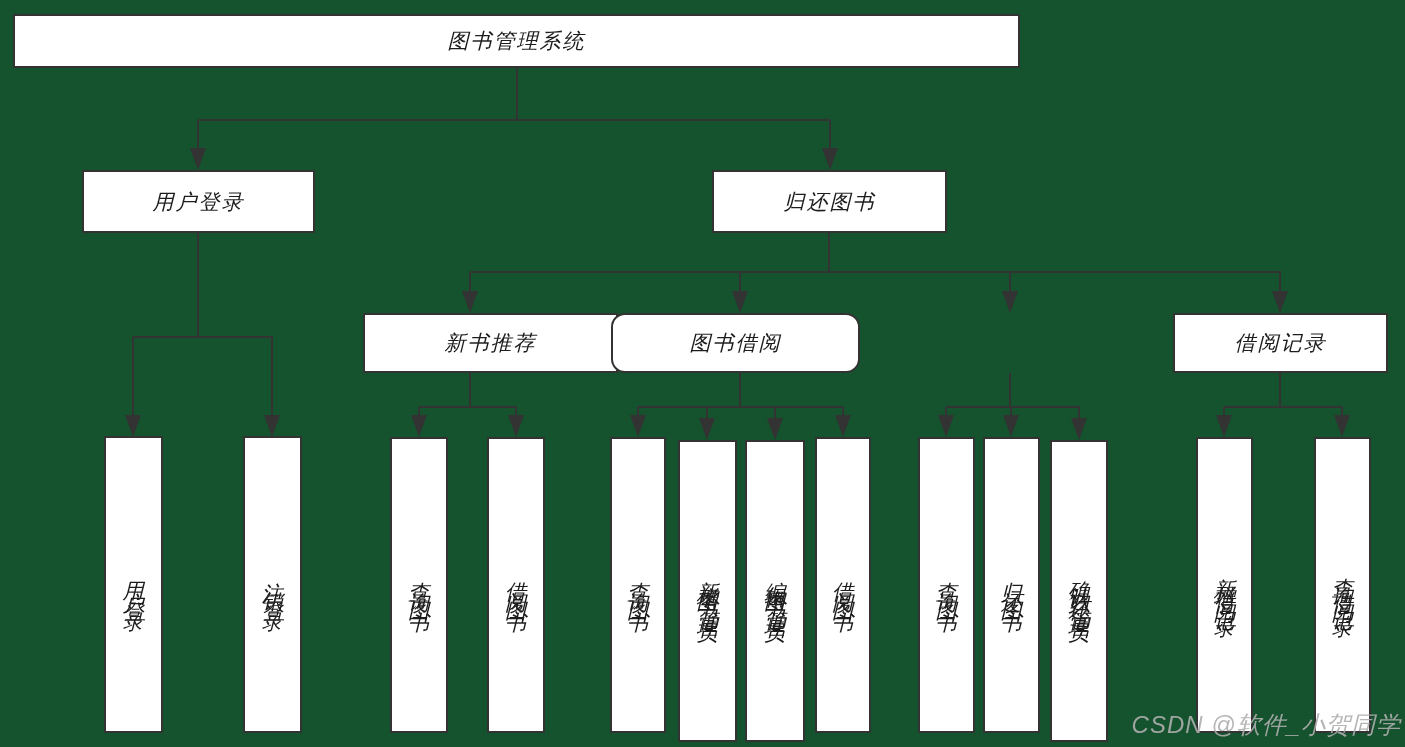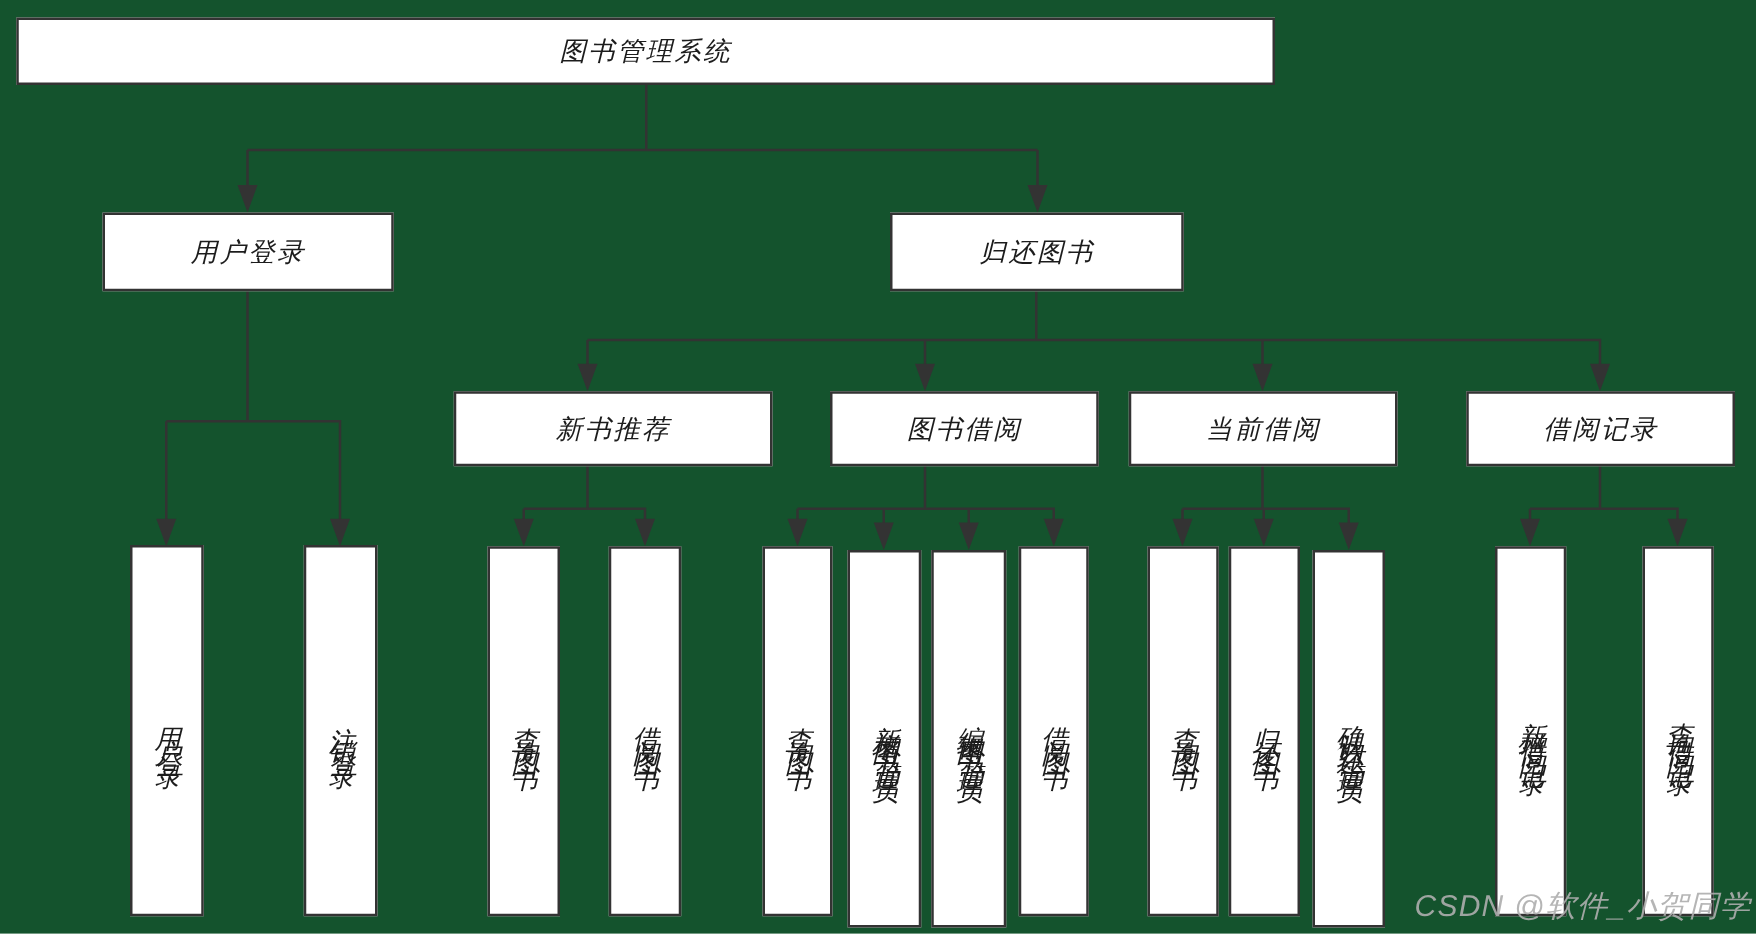--- a/index.html
+++ b/index.html
@@ -64,22 +64,21 @@
     <path class="arrowhead" d="M1216 415 L1232 415 L1224 437 Z"></path>
     <path class="arrowhead" d="M1334 415 L1350 415 L1342 437 Z"></path>
   </svg>
 
   <div class="node" style="left:13px;top:14px;width:1007px;height:54px;">图书管理系统</div>
 
   <div class="node" style="left:82px;top:170px;width:233px;height:63px;">用户登录</div>
   <div class="node" style="left:712px;top:170px;width:235px;height:63px;">归还图书</div>
 
   <div class="node" style="left:363px;top:313px;width:255px;height:60px;">新书推荐</div>
-  <div class="node" style="left:664px;top:313px;width:215px;height:60px;">图书借阅</div>
-  <div class="node" style="left:903px;top:313px;width:215px;height:60px;">当前借阅</div>
+  <div class="node" style="left:611px;top:313px;width:249px;height:60px;border-radius:14px;">图书借阅</div>
   <div class="node" style="left:1173px;top:313px;width:215px;height:60px;">借阅记录</div>
 
   <div class="node node-v" style="left:104px;top:436px;width:59px;height:297px;">用户登录</div>
   <div class="node node-v" style="left:243px;top:436px;width:59px;height:297px;">注销登录</div>
 
   <div class="node node-v" style="left:390px;top:437px;width:58px;height:296px;">查询图书</div>
   <div class="node node-v" style="left:487px;top:437px;width:58px;height:296px;">借阅图书</div>
 
   <div class="node node-v" style="left:610px;top:437px;width:56px;height:296px;">查询图书</div>
   <div class="node node-v" style="left:678px;top:440px;width:59px;height:302px;letter-spacing:6px;">新增图书（管理员）</div>

